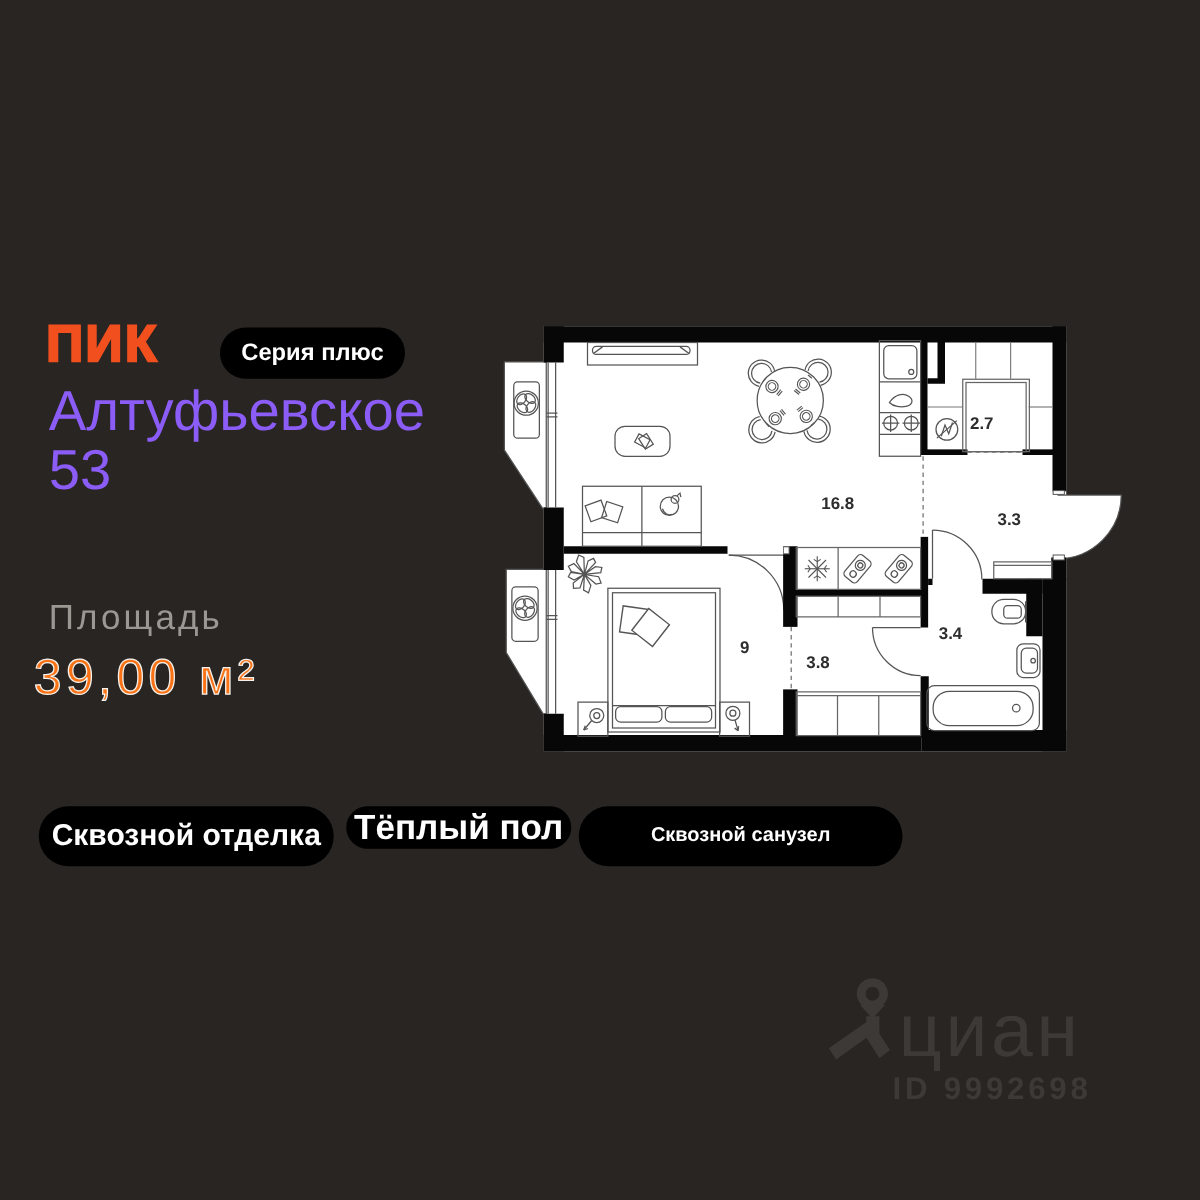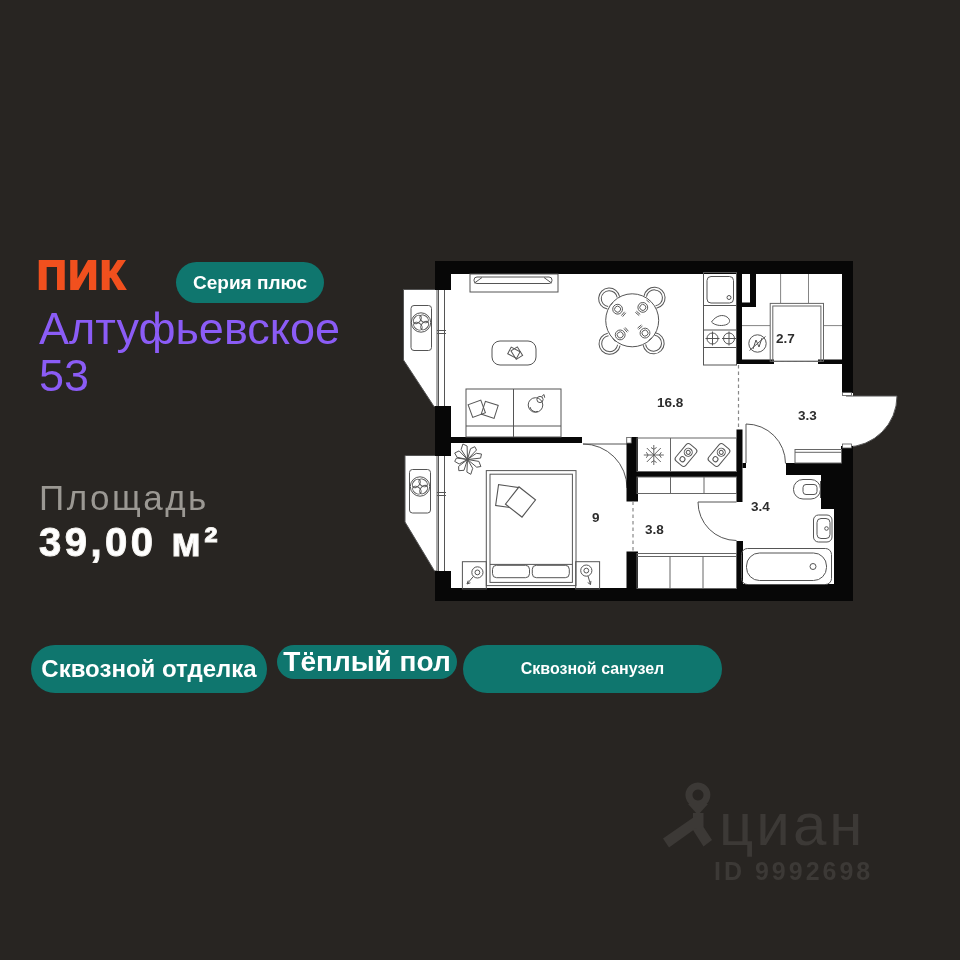--- a/index.html
+++ b/index.html
@@ -1,29 +1,29 @@
 <!DOCTYPE html>
 <html><head><meta charset="utf-8">
 <style>
 html,body{margin:0;padding:0;width:960px;height:960px;background:#282522;overflow:hidden}
 body{position:relative;font-family:"Liberation Sans",sans-serif}
 .abs{position:absolute}
-.pill{background:#0f766e;color:#fff;border-radius:24px;display:flex;align-items:center;justify-content:center;font-weight:bold}
+.pill{background:#000000;color:#fff;border-radius:24px;display:flex;align-items:center;justify-content:center;font-weight:bold}
 </style></head>
 <body>
 
 <div class="abs" style="left:37px;top:252px;color:#F1501E;font-size:41px;font-weight:bold;letter-spacing:2px;-webkit-text-stroke:2px #F1501E">ПИК</div>
 
 <div class="abs pill" style="left:176px;top:262px;width:148px;height:41px;font-size:19px">Серия плюс</div>
 
 <div class="abs" style="left:39px;top:305px;color:#8b5cf6;font-size:45px;line-height:47px">Алтуфьевское<br>53</div>
 
-<div class="abs" style="left:39px;top:478px;color:#9B9893;font-size:35px;letter-spacing:2.5px">Площадь</div>
-
-<div class="abs" style="left:39px;top:520px;color:#ffffff;font-size:40px;font-weight:bold;letter-spacing:3.5px;-webkit-text-stroke:1px #F4F2EE">39,00 м²</div>
+<div class="abs" style="left:39px;top:478px;color:#9B9893;font-size:28px;letter-spacing:2.5px">Площадь</div>
+
+<div class="abs" style="left:27px;top:520px;color:#f97316;font-size:40px;font-weight:normal;letter-spacing:3.5px;-webkit-text-stroke:1px #F4F2EE">39,00 м²</div>
 
 <div class="abs pill" style="left:31px;top:645px;width:236px;height:48px;font-size:24px">Сквозной отделка</div>
 
 <div class="abs pill" style="left:277px;top:645px;width:180px;height:34px;font-size:28px">Тёплый пол</div>
 
 <div class="abs pill" style="left:463px;top:645px;width:259px;height:48px;font-size:16px">Сквозной санузел</div>
 
 <svg class="abs" style="left:655px;top:775px" width="75" height="80" viewBox="0 0 75 80">
 <g fill="#3C3936" stroke="none">
 <path d="M43,7.5 a12.5,12.5 0 1 1 -0.2,0 Z M42.9,14.5 a5.5,5.5 0 1 0 0.2,0 Z" fill-rule="evenodd"></path>

